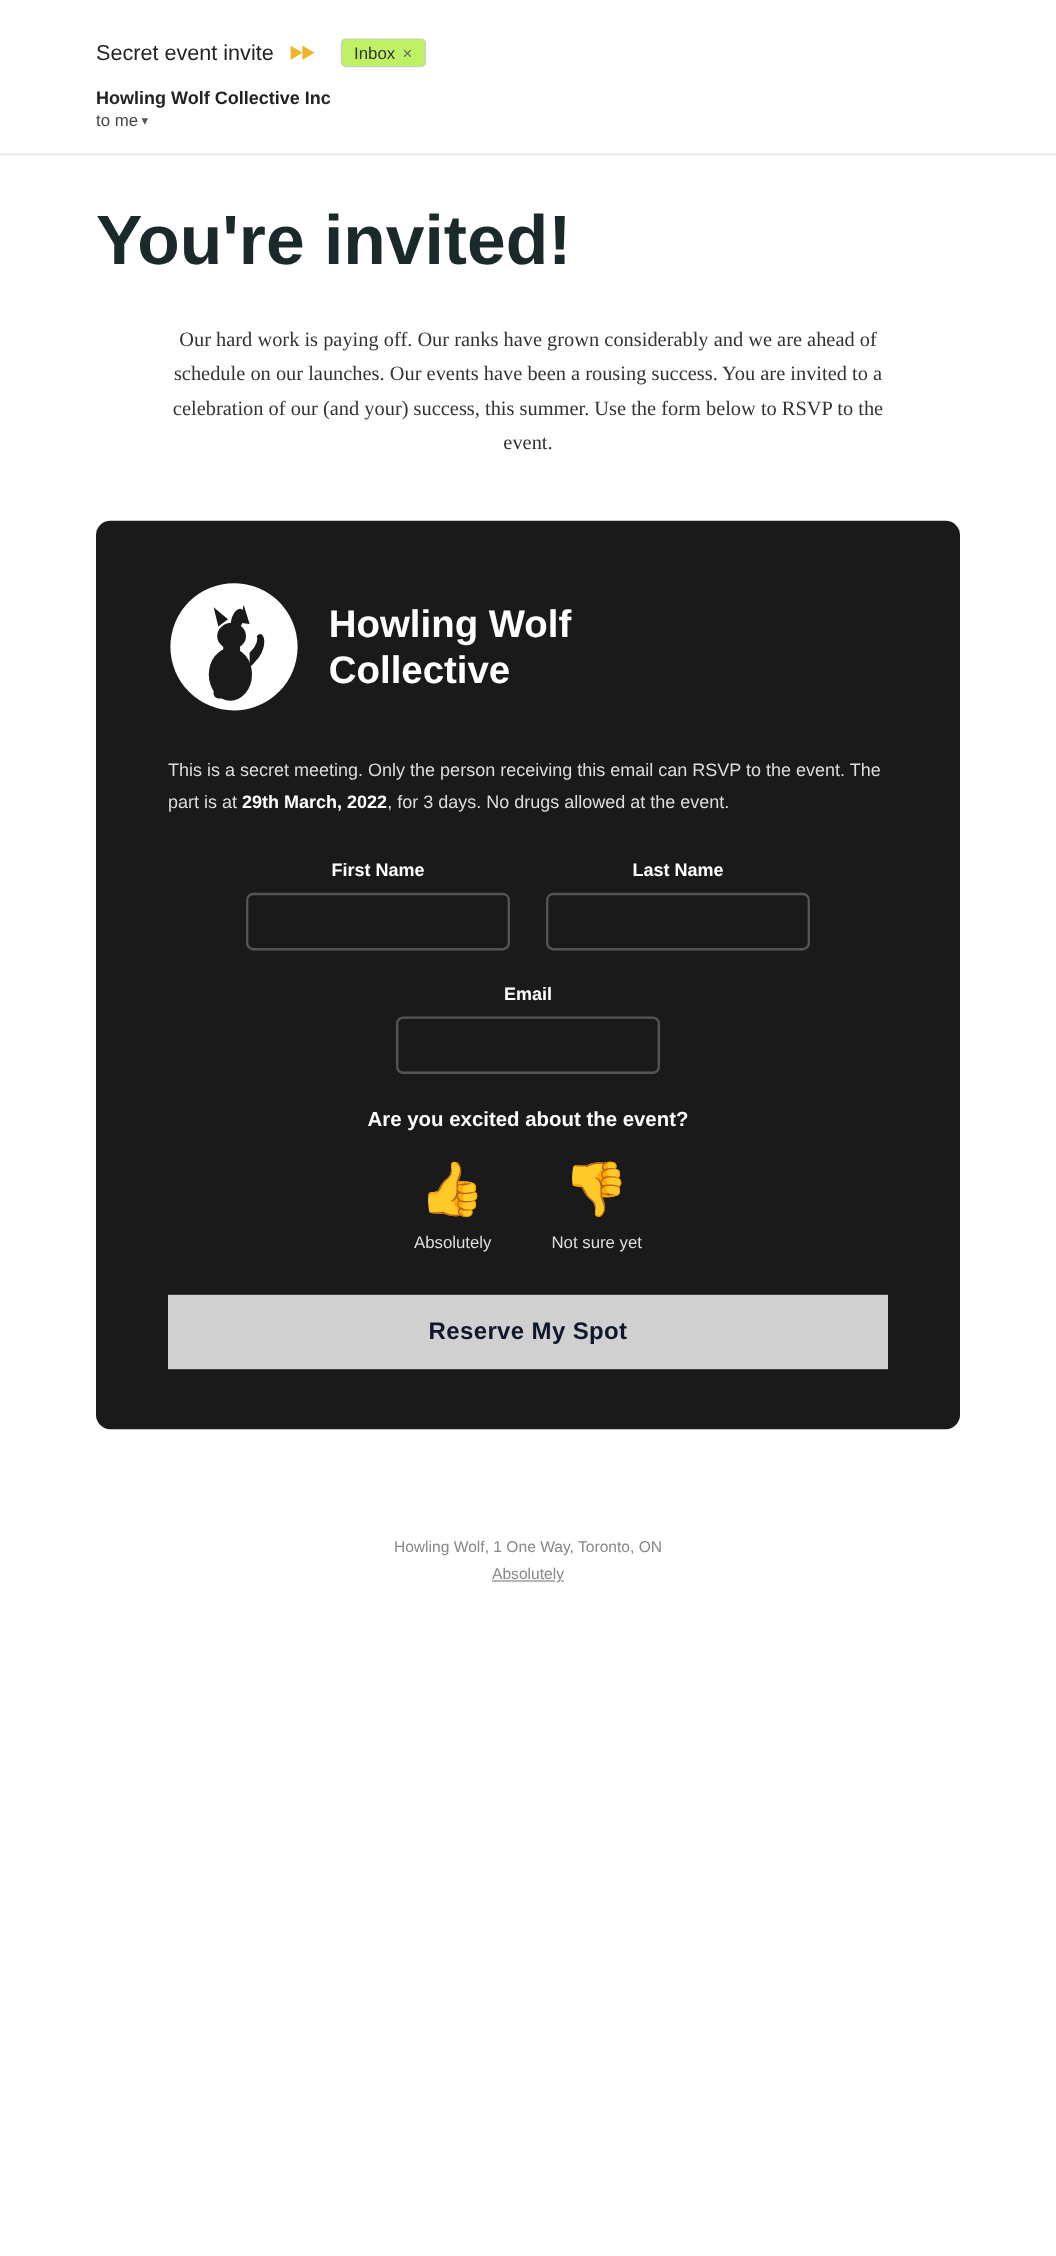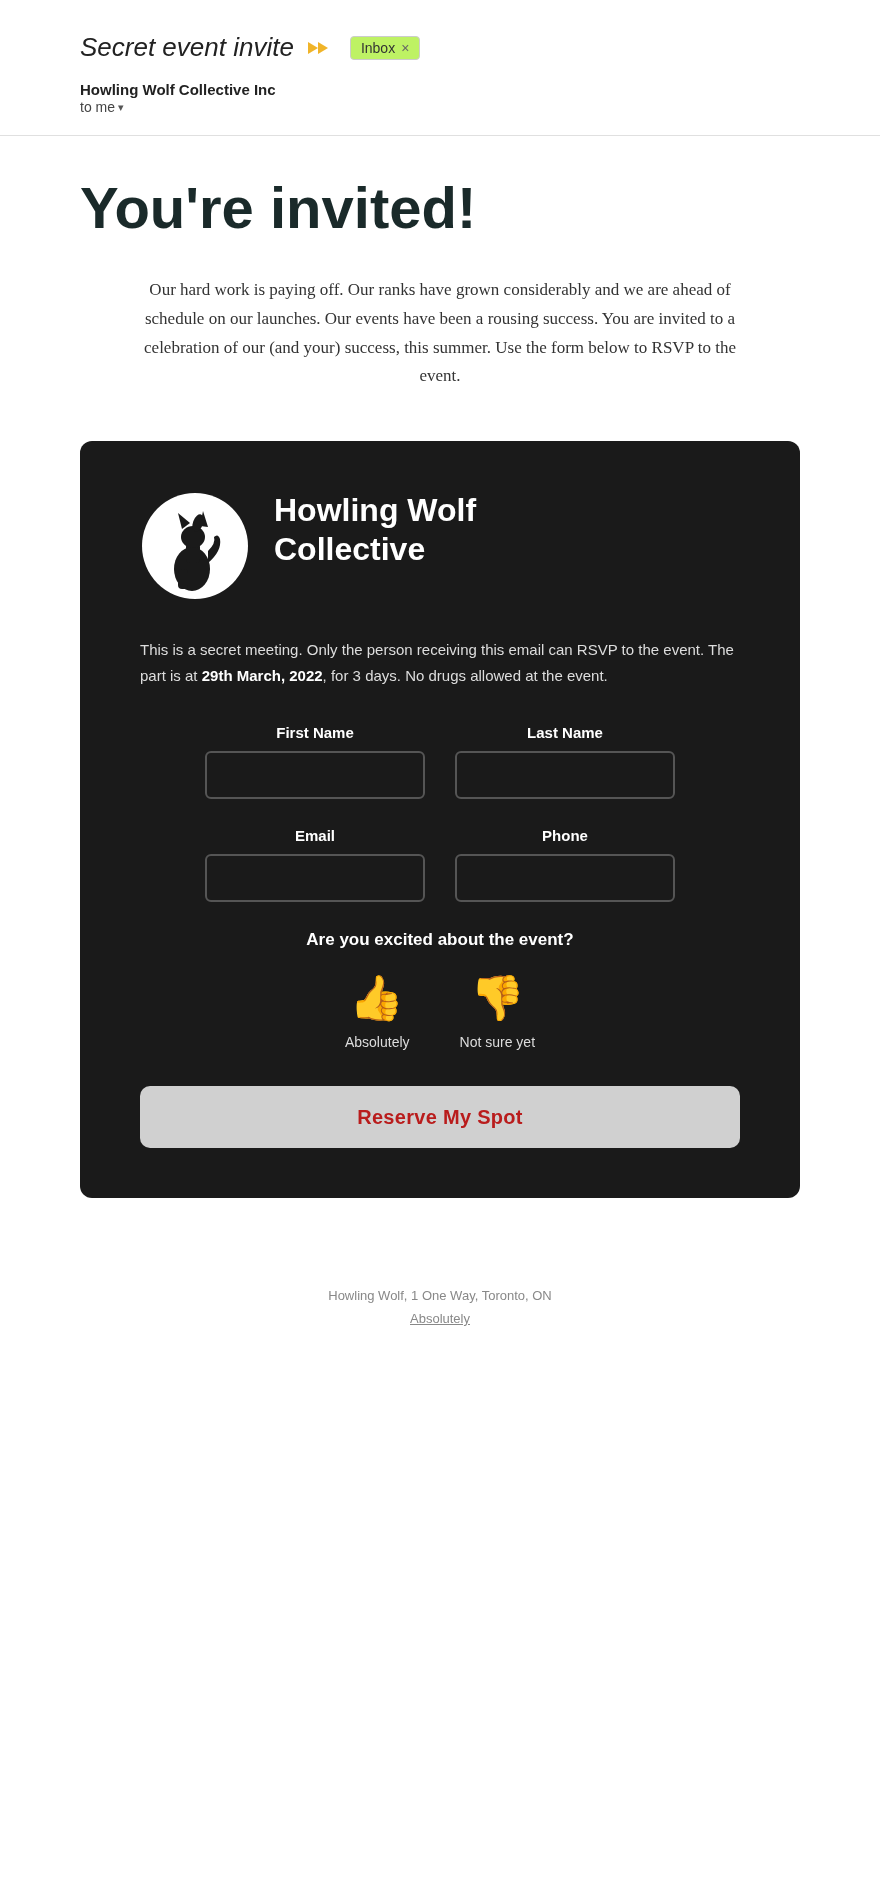--- a/index.html
+++ b/index.html
@@ -16,24 +16,23 @@
       padding: 32px 80px 20px 80px;
       border-bottom: 1px solid #e0e0e0;
     }
     .email-subject-row {
       display: flex;
       align-items: center;
       gap: 14px;
       margin-bottom: 18px;
     }
     .email-subject {
-      font-size: 26px;
+      font-size: 18px;
       font-weight: 400;
       color: #222;
-      font-style: italic;
     }
     .email-label-badge {
       display: flex;
       align-items: center;
       gap: 6px;
       background: #bef264;
       border: 1px solid #ccc;
       border-radius: 4px;
       padding: 3px 10px;
       font-size: 14px;
@@ -97,21 +96,21 @@
     
     .dark-card {
       background: #1a1a1a;
       border-radius: 12px;
       padding: 50px 60px 50px 60px;
       color: #fff;
     }
 
     .card-header {
       display: flex;
-      align-items: flex-start;
+      align-items: center;
       gap: 24px;
       margin-bottom: 36px;
     }
 
     .wolf-logo {
       width: 110px;
       height: 110px;
       flex-shrink: 0;
     }
 
@@ -204,24 +203,24 @@
       font-size: 14px;
       color: #ddd;
     }
 
     
     .submit-btn {
       width: 100%;
       height: 62px;
       background: #d0d0d0;
       border: none;
-      border-radius: 10px;
+      border-radius: 0;
       font-size: 20px;
       font-weight: 700;
-      color: #b91c1c;
+      color: #0f172a;
       cursor: pointer;
       letter-spacing: 0.3px;
     }
 
     
     .email-footer {
       padding: 30px 34px;
       text-align: center;
     }
 
@@ -320,24 +319,20 @@
       <div class="form-field">
         <label class="form-label">Last Name</label>
         <input class="form-input" type="text" style="">
       </div>
     </div>
 
     <div class="form-row">
       <div class="form-field">
         <label class="form-label">Email</label>
         <input class="form-input" type="email" style="">
-      </div>
-      <div class="form-field">
-        <label class="form-label">Phone</label>
-        <input class="form-input" type="tel" style="">
       </div>
     </div>
 
     
     <div class="excitement-section">
       <div class="excitement-question">Are you excited about the event?</div>
       <div class="excitement-options">
         <div class="excitement-option">
           <span class="excitement-icon" style="color:#4caf7a;">👍</span>
           <span class="excitement-label">Absolutely</span>

